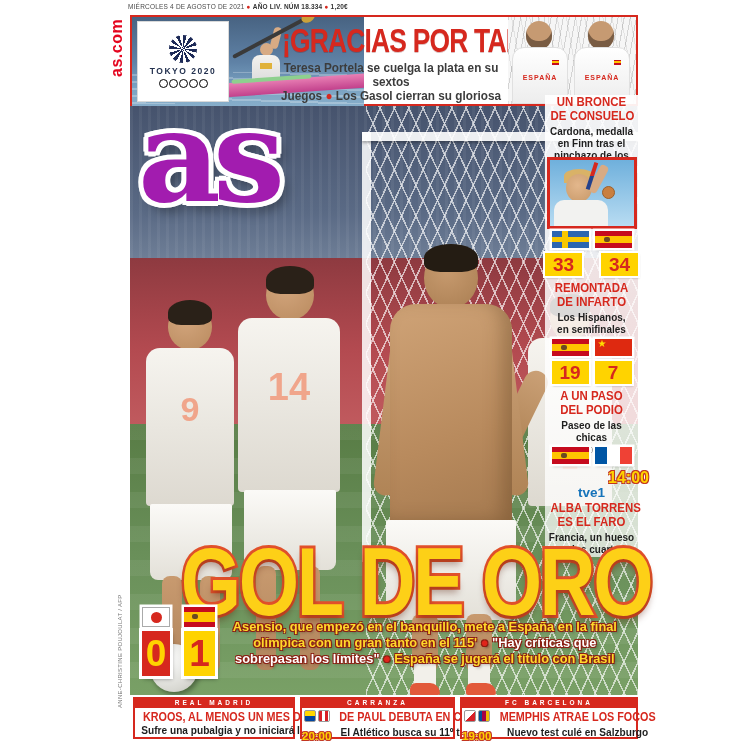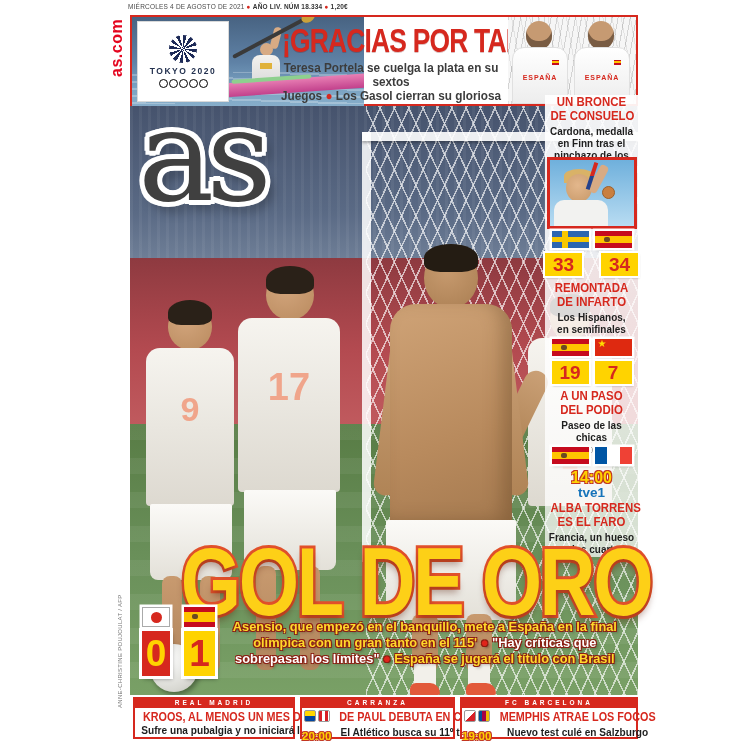--- a/index.html
+++ b/index.html
@@ -92,22 +92,22 @@
   .shorts{position:absolute;background:linear-gradient(#fbfaf7,#e3e0d8);border-radius:2px 2px 8px 8px;}
   .leg{position:absolute;width:20px;background:linear-gradient(#c89a6f,#b0845c);border-radius:8px;}
   .sock{position:absolute;width:22px;background:#f2f0ea;border-radius:4px;}
   .boot{position:absolute;width:30px;height:12px;background:#e2593a;border-radius:6px 10px 2px 2px;}
   .skin-torso{position:absolute;background:linear-gradient(160deg,#cfa377 0%,#b88a5d 60%,#a4794f 100%);
          border-radius:26px 26px 8px 8px;box-shadow:inset -10px -6px 18px rgba(90,60,30,.35);}
   .arm{position:absolute;width:24px;background:linear-gradient(#caa076,#b08456);border-radius:12px;}
   .ball{position:absolute;left:20px;top:538px;width:48px;height:48px;border-radius:50%;
          background:radial-gradient(circle at 35% 30%,#ffffff,#d8d8d2 70%,#b9b9b2);box-shadow:2px 3px 5px rgba(0,0,0,.35);}
 
-  .aslogo{position:absolute;left:138px;top:92px;font-family:"DejaVu Serif",serif;font-weight:normal;
-         font-size:128px;line-height:1;letter-spacing:-8px;color:#404040;z-index:5;
+  .aslogo{position:absolute;left:138px;top:92px;font-family:"DejaVu Serif",serif;font-weight:bold;
+         font-size:128px;line-height:1;letter-spacing:-8px;color:#a21caf;z-index:5;
          text-shadow:-4px -4px 0 #fff,4px -4px 0 #fff,-4px 4px 0 #fff,4px 4px 0 #fff,
                      -5px 0 0 #fff,5px 0 0 #fff,0 -5px 0 #fff,0 5px 0 #fff,6px 9px 12px rgba(0,0,0,.35);}
 
   
   .sidebar{position:absolute;left:545px;top:95px;width:93px;height:462px;z-index:6;
          background:linear-gradient(rgba(255,255,255,.93),rgba(255,255,255,.72));}
   .sb-title{color:#d6281e;font-weight:bold;font-size:13px;line-height:14px;text-align:center;
          transform:scaleX(.88);transform-origin:center;white-space:nowrap;}
   .sb-body{color:#1e1e1e;font-weight:bold;font-size:10.5px;line-height:12px;text-align:center;
          transform:scaleX(.95);transform-origin:center;}
@@ -129,21 +129,21 @@
   .flag-spain:after{content:"";position:absolute;left:26%;top:36%;width:6px;height:5px;background:#6b4a22;border-radius:2px;}
   .flag-china{background:#de2910;}
   .flag-china:after{content:"★";position:absolute;left:3px;top:-1px;color:#ffde00;font-size:10px;}
   .flag-france{background:linear-gradient(90deg,#0055a4 0 33%,#fff 33% 67%,#ef4135 67%);}
   .flag-japan{background:#fff;border:1px solid #aaa;box-sizing:border-box;}
   .flag-japan:after{content:"";position:absolute;left:50%;top:50%;width:11px;height:11px;margin:-5.5px 0 0 -5.5px;
       border-radius:50%;background:#d6281e;}
   .chip{width:37px;height:23px;background:#ffd300;color:#d6281e;font-weight:bold;font-size:19px;
       text-align:center;line-height:23px;box-shadow:0 0 0 2px #fff,1px 2px 2px rgba(0,0,0,.3);}
   .kick-sb{color:#ffd300;font-weight:bold;font-size:16px;text-align:center;
-      text-shadow:-1px -1px 0 #c2351f,1px -1px 0 #c2351f,-1px 1px 0 #c2351f,1px 1px 0 #c2351f;}
+      text-shadow:-1px -1px 0 #c2351f,1px -1px 0 #c2351f,-1px 1px 0 #c2351f,1px 1px 0 #c2351f;padding-left:37px;}
   .tve{color:#1573ba;font-weight:bold;font-size:13.5px;text-align:center;}
 
   
   .goldeoro{position:absolute;left:130px;top:532px;width:508px;text-align:center;z-index:7;
       font-size:97px;line-height:100px;font-weight:bold;letter-spacing:-3px;color:#fdd017;
       transform:scaleX(.8);transform-origin:center;white-space:nowrap;
       -webkit-text-stroke:6px #e2512b;paint-order:stroke fill;
       text-shadow:0 6px 8px rgba(80,20,0,.35);}
 
   
@@ -265,21 +265,21 @@
       <div class="shorts" style="left:20px;top:398px;width:82px;height:76px;"></div>
       <div class="leg" style="left:32px;top:470px;height:96px;"></div>
       <div class="leg" style="left:70px;top:470px;height:96px;"></div>
     </div>
 
     <div>
       <div class="head" style="left:136px;top:164px;width:48px;height:50px;">
           <div class="hair"></div>
         </div>
       <div class="torso-w" style="left:108px;top:212px;width:102px;height:174px;">
-        <span class="num" style="top:48px;font-size:38px;">17</span>
+        <span class="num" style="top:48px;font-size:38px;">14</span>
       </div>
       <div class="shorts" style="left:114px;top:384px;width:92px;height:80px;"></div>
       <div class="leg" style="left:126px;top:460px;height:104px;"></div>
       <div class="leg" style="left:170px;top:460px;height:104px;"></div>
     </div>
 
     <div>
       <div class="head" style="left:420px;top:192px;width:40px;height:42px;">
           <div class="hair"></div>
         </div>

